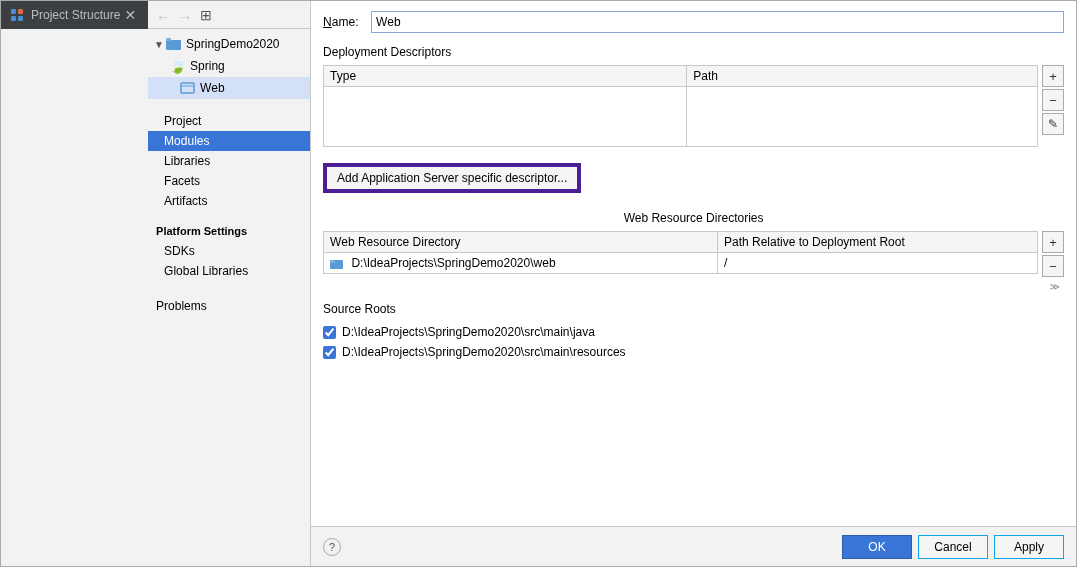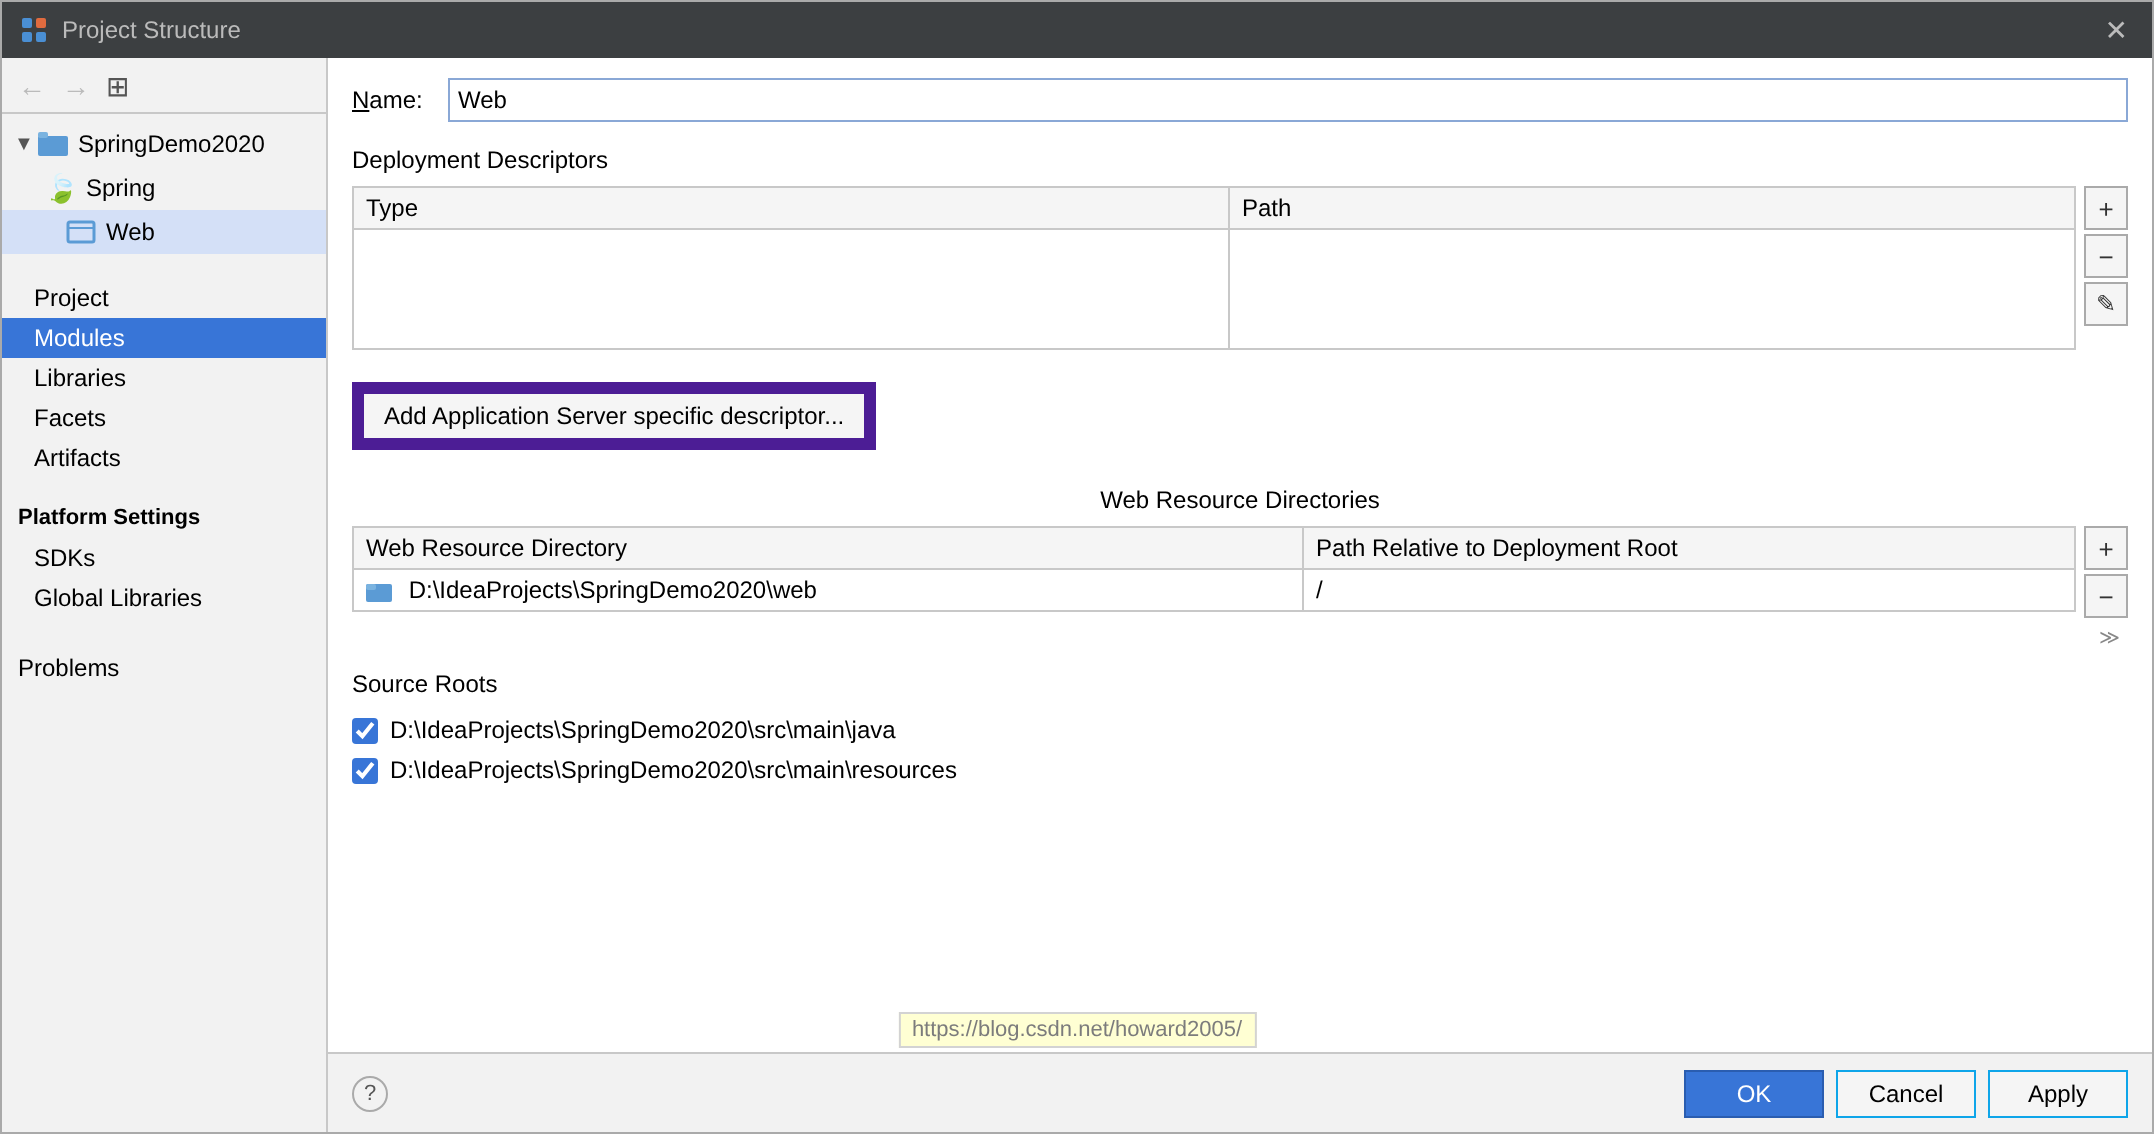--- a/index.html
+++ b/index.html
@@ -4,21 +4,21 @@
   <style>
     * { box-sizing: border-box; margin: 0; padding: 0; }
     body { font-family: 'Segoe UI', Arial, sans-serif; font-size: 12px; background: #fff; color: #000; }
     
     .dialog {
       width: 1077px;
       height: 567px;
       background: #f2f2f2;
       border: 1px solid #aaa;
       display: flex;
-      flex-direction: column;
+      flex-direction: row;
       overflow: hidden;
     }
     
     .title-bar {
       background: #3c3f41;
       color: #bbb;
       display: flex;
       align-items: center;
       padding: 4px 8px;
       height: 28px;
@@ -252,21 +252,21 @@
       cursor: pointer;
       display: flex;
       align-items: center;
       justify-content: center;
       font-size: 13px;
       color: #333;
     }
     
     
     .add-descriptor-btn {
-      border: 6px solid #4c1d95;
+      border: 4px solid #4c1d95;
       background: #f5f5f5;
       padding: 4px 10px;
       font-size: 12px;
       cursor: pointer;
       margin-bottom: 14px;
       display: inline-block;
     }
     
     
     .checkbox-item {
@@ -536,14 +536,13 @@
 
       <div class="bottom-bar">
         <div class="help-icon">?</div>
         <button class="btn-ok">OK</button>
         <button class="btn-cancel">Cancel</button>
         <button class="btn-apply">Apply</button>
       </div>
     </div>
   </div>
 
-  <div class="url-overlay">https://blog.csdn.net/howard2005/</div>
 </div>
 
 </body></html>

